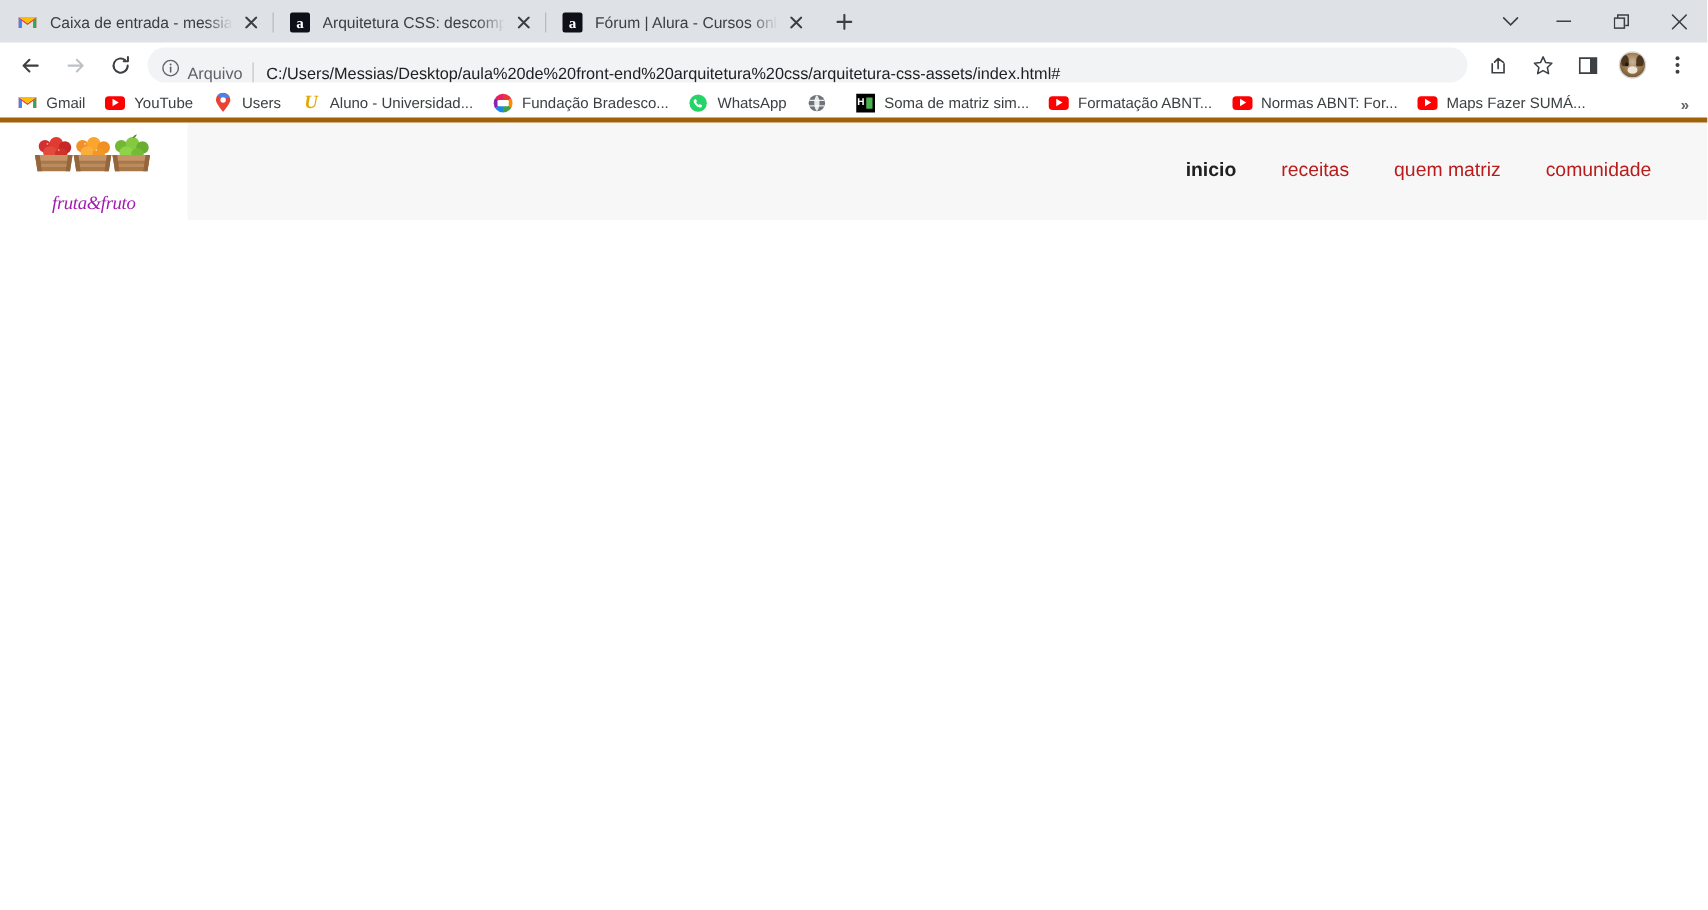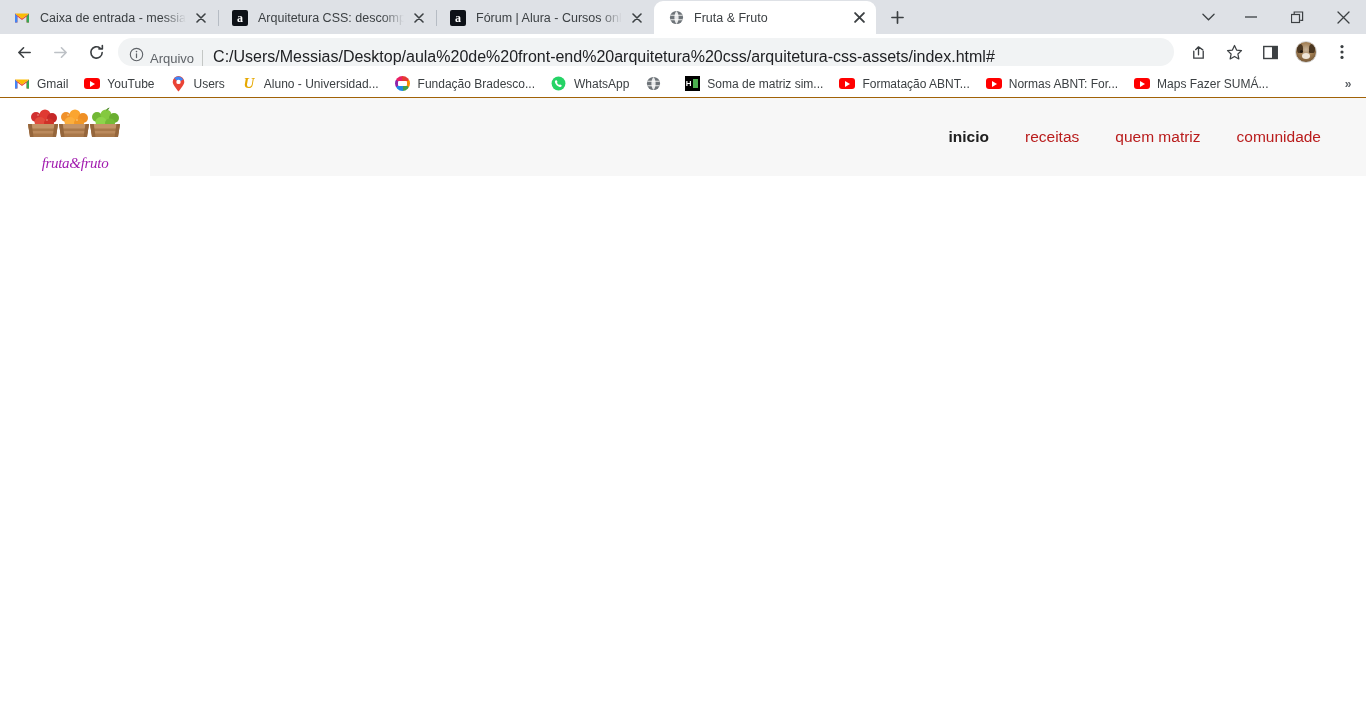--- a/index.html
+++ b/index.html
@@ -139,21 +139,21 @@
   }
   .omni-scheme {
     font-size: 13px; color: #5f6368;
     padding: 0 8px 0 2px;
     white-space: nowrap;
   }
   .omni-sep {
     width: 1px; height: 16px; background: #c4c7c5; flex: 0 0 1px;
   }
   .omni-url {
-    font-size: 16px; color: #202124;
+    font-size: 13px; color: #202124;
     padding-left: 10px;
     white-space: nowrap;
     overflow: hidden;
     flex: 1 1 auto;
     margin-top: 27px;
   }
   .tb-right { display: flex; align-items: center; flex: 0 0 auto; }
   .avatar {
     width: 22px; height: 22px; border-radius: 50%;
     background: radial-gradient(circle at 50% 38%, #c8b49a 0%, #a07d52 45%, #5b4228 100%);
@@ -190,21 +190,21 @@
   .avatar .eyes i:last-child { right: 0; }
 
   
   .bookmarks {
     height: 28px;
     background: #ffffff;
     display: flex;
     align-items: center;
     padding: 0 6px;
     position: relative;
-    border-bottom: 1px solid #a16207;
+    border-bottom: 4px solid #a16207;
   }
   .bm {
     display: flex;
     align-items: center;
     height: 22px;
     padding: 0 8px;
     border-radius: 4px;
     font-size: 12px;
     color: #3c4043;
     white-space: nowrap;
@@ -342,35 +342,20 @@
         <span class="fav-alura">a</span>
       </span>
       <span class="tab-title">Fórum | Alura - Cursos online de</span>
       <span class="tab-close">
         <svg width="10" height="10" viewBox="0 0 10 10">
             <path d="M1 1 L9 9 M9 1 L1 9" stroke="#3c4043" stroke-width="1.6" stroke-linecap="round"></path>
           </svg>
       </span>
     </div>
 
-    <div class="tab active">
-      <span class="tab-fav">
-        <svg width="15" height="15" viewBox="0 0 16 16">
-          <circle cx="8" cy="8" r="7" fill="#6e7479"></circle>
-          <path d="M8 1 C5 4 5 12 8 15 C11 12 11 4 8 1 Z" fill="#ffffff" opacity="0.85"></path>
-          <path d="M1.4 5.6 H14.6 M1.4 10.4 H14.6" stroke="#ffffff" stroke-width="1.1" opacity="0.85"></path>
-        </svg>
-      </span>
-      <span class="tab-title">Fruta &amp; Fruto</span>
-      <span class="tab-close">
-        <svg width="11" height="11" viewBox="0 0 10 10">
-            <path d="M1 1 L9 9 M9 1 L1 9" stroke="#3c4043" stroke-width="1.7" stroke-linecap="round"></path>
-          </svg>
-      </span>
-    </div>
 
     <div class="newtab">
       <svg width="13" height="13" viewBox="0 0 14 14">
           <path d="M7 1 V13 M1 7 H13" stroke="#3c4043" stroke-width="1.8" stroke-linecap="round"></path>
         </svg>
     </div>
   </div>
 
   <div class="wincontrols">
     <div class="wc-btn tabsearch">

